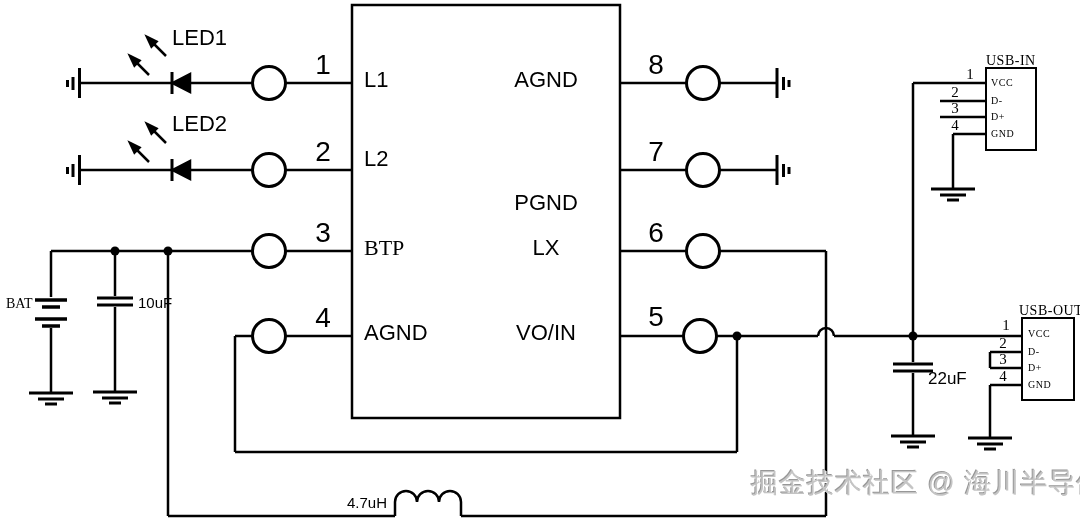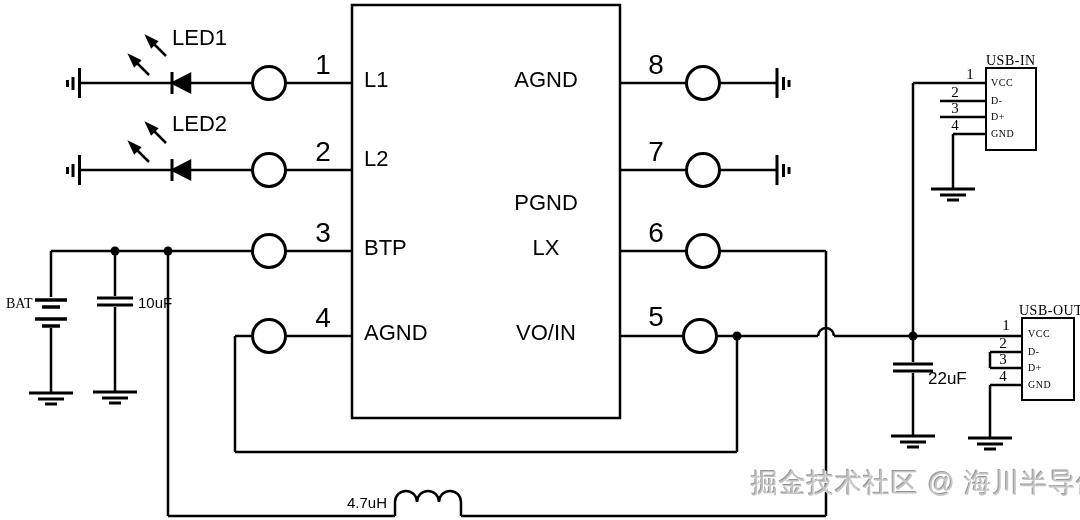--- a/index.html
+++ b/index.html
@@ -214,21 +214,21 @@
   <div class="t ledlabel" style="left:172px; top:27px;">LED1</div>
   <div class="t ledlabel" style="left:172px; top:113px;">LED2</div>
   <div class="t batlabel" style="left:6px;  top:297px;">BAT</div>
   <div class="t complabel" style="left:138px; top:295px;">10uF</div>
   <div class="t complabel" style="left:928px; top:370px; font-size:17px;">22uF</div>
   <div class="t complabel" style="left:347px; top:495px;">4.7uH</div>
 
 
   <div class="t pinlabel" style="left:364px; top:69px;">L1</div>
   <div class="t pinlabel" style="left:364px; top:148px;">L2</div>
-  <div class="t pinlabel" style="left:364px; top:237px;">BTP</div>
+  <div class="t pinlabel" style="left:364px; top:237px;font-family:Liberation Serif, serif;">BTP</div>
   <div class="t pinlabel" style="left:364px; top:322px;">AGND</div>
 
   <div class="t pinlabel right" style="left:480px; top:69px;">AGND</div>
   <div class="t pinlabel right" style="left:480px; top:156px;margin-top:36px;">PGND</div>
   <div class="t pinlabel right" style="left:480px; top:237px;">LX</div>
   <div class="t pinlabel right" style="left:480px; top:322px;">VO/IN</div>
 
   <div class="t pinnum" style="left:308px; top:51px;">1</div>
   <div class="t pinnum" style="left:308px; top:138px;">2</div>
   <div class="t pinnum" style="left:308px; top:219px;">3</div>

